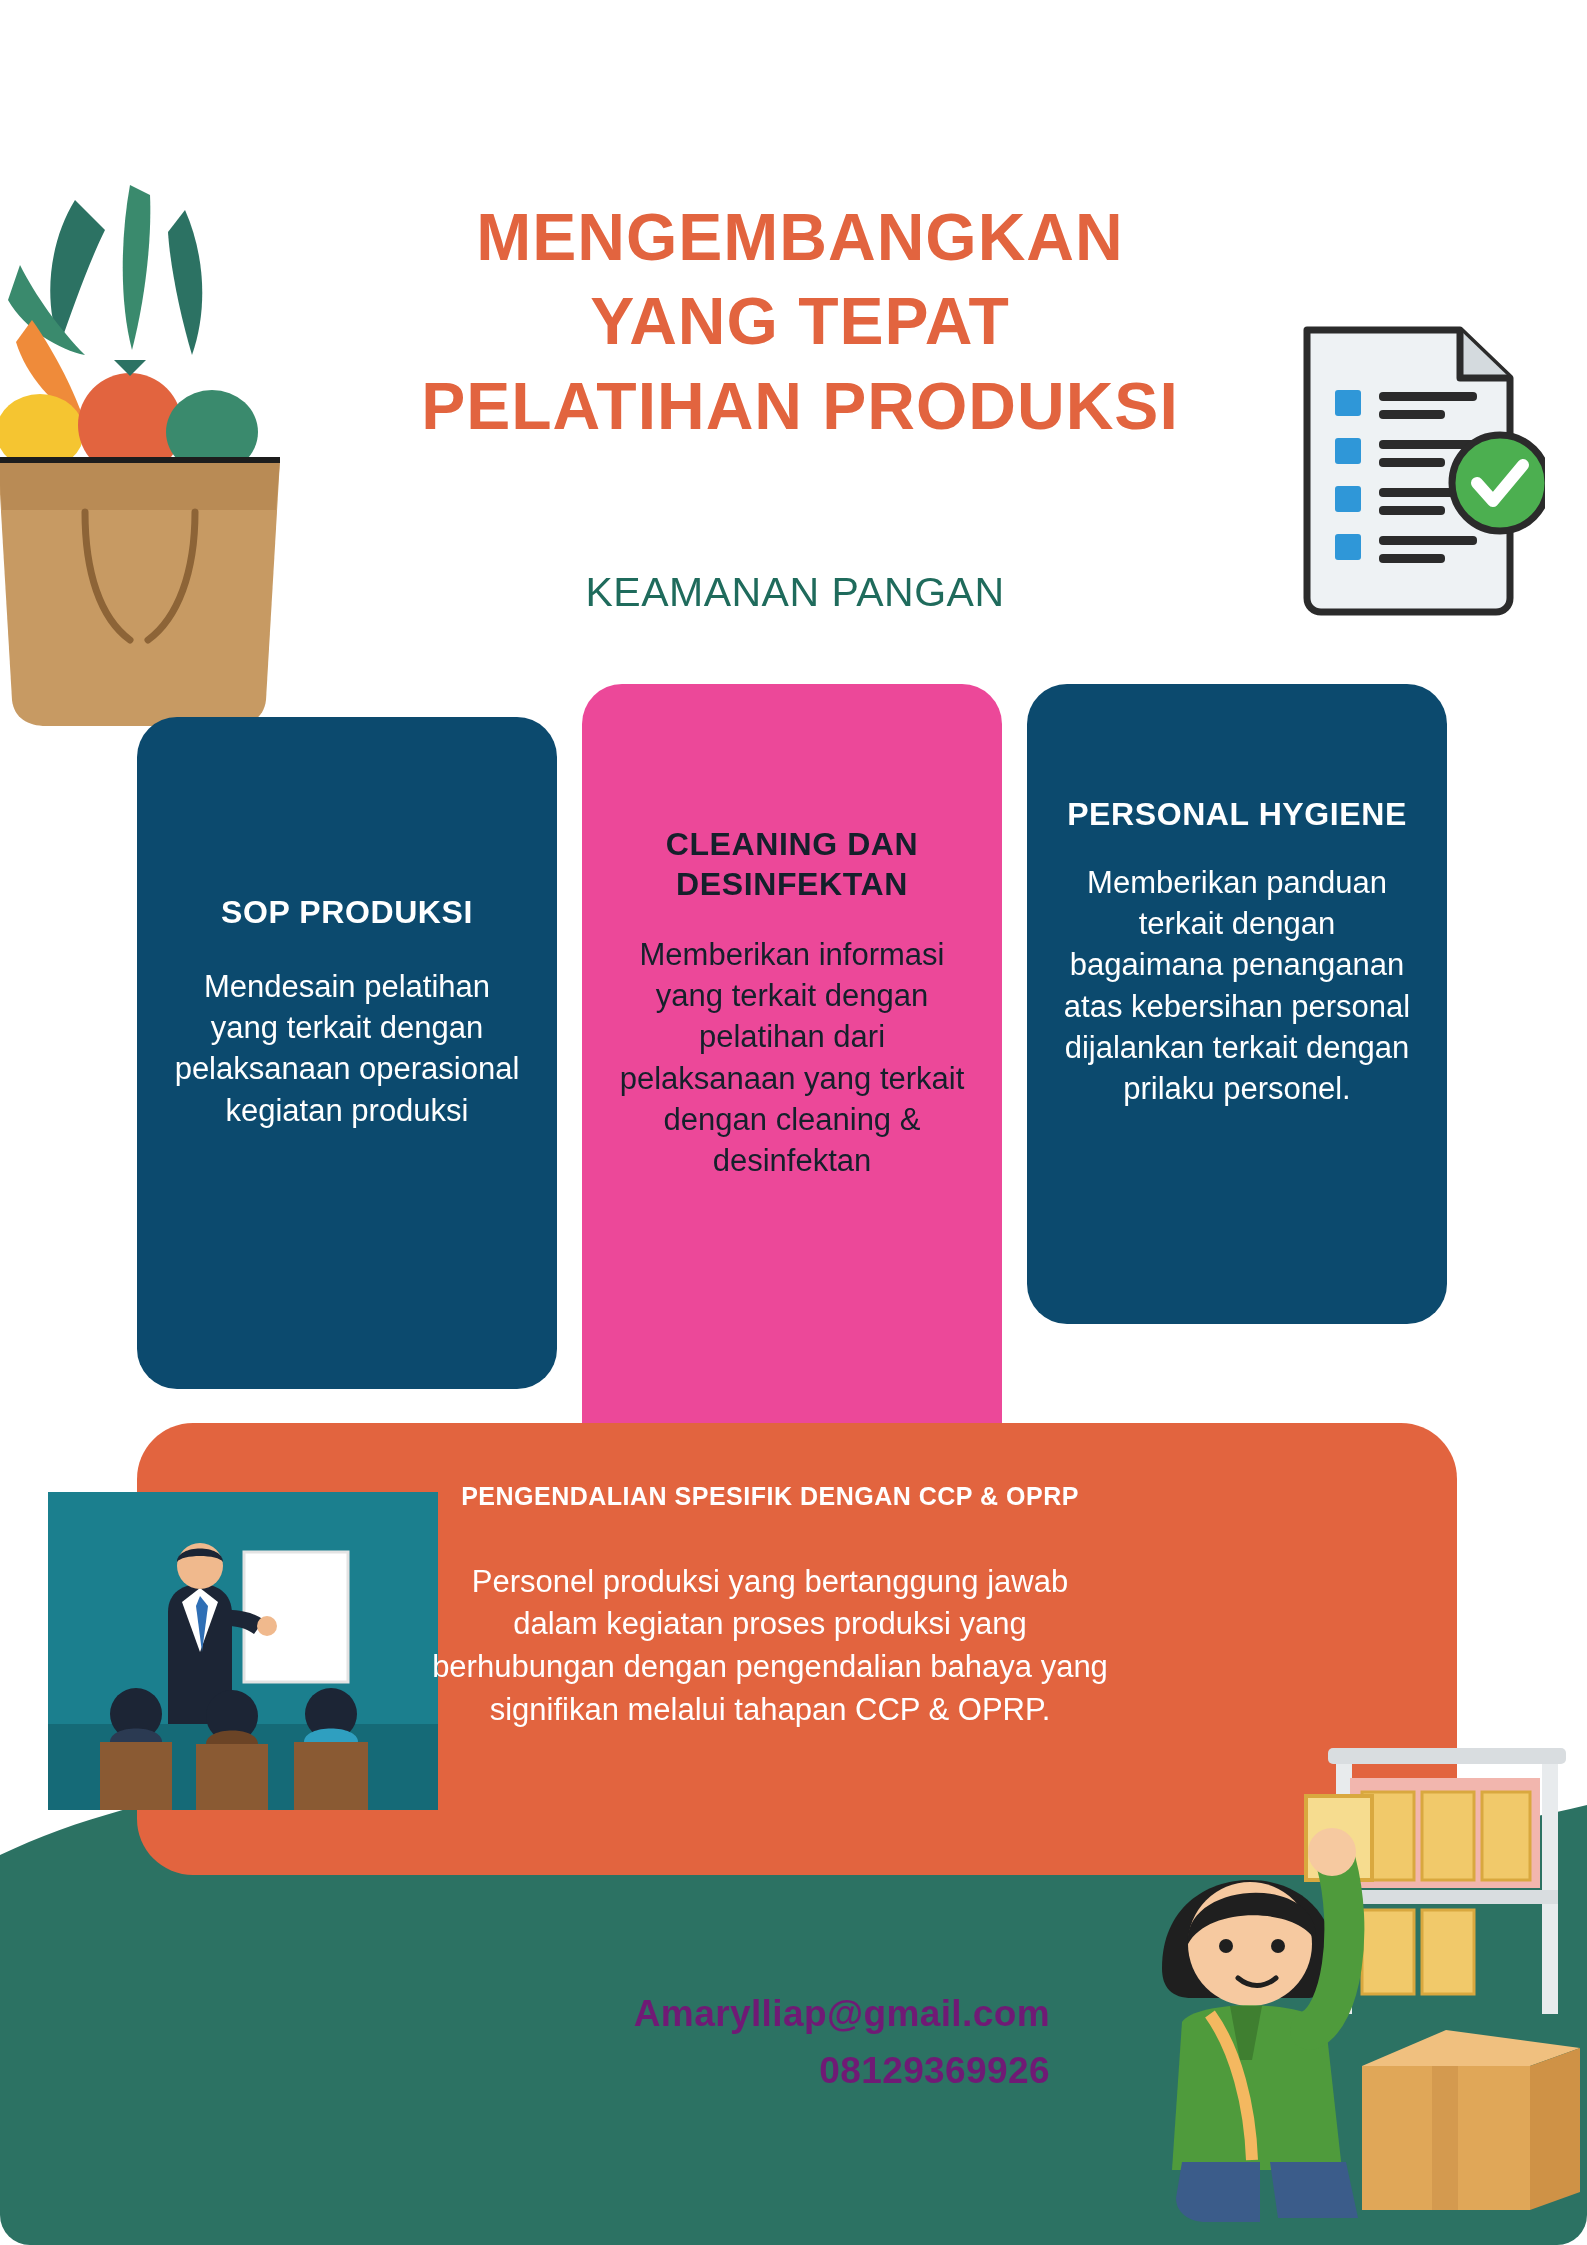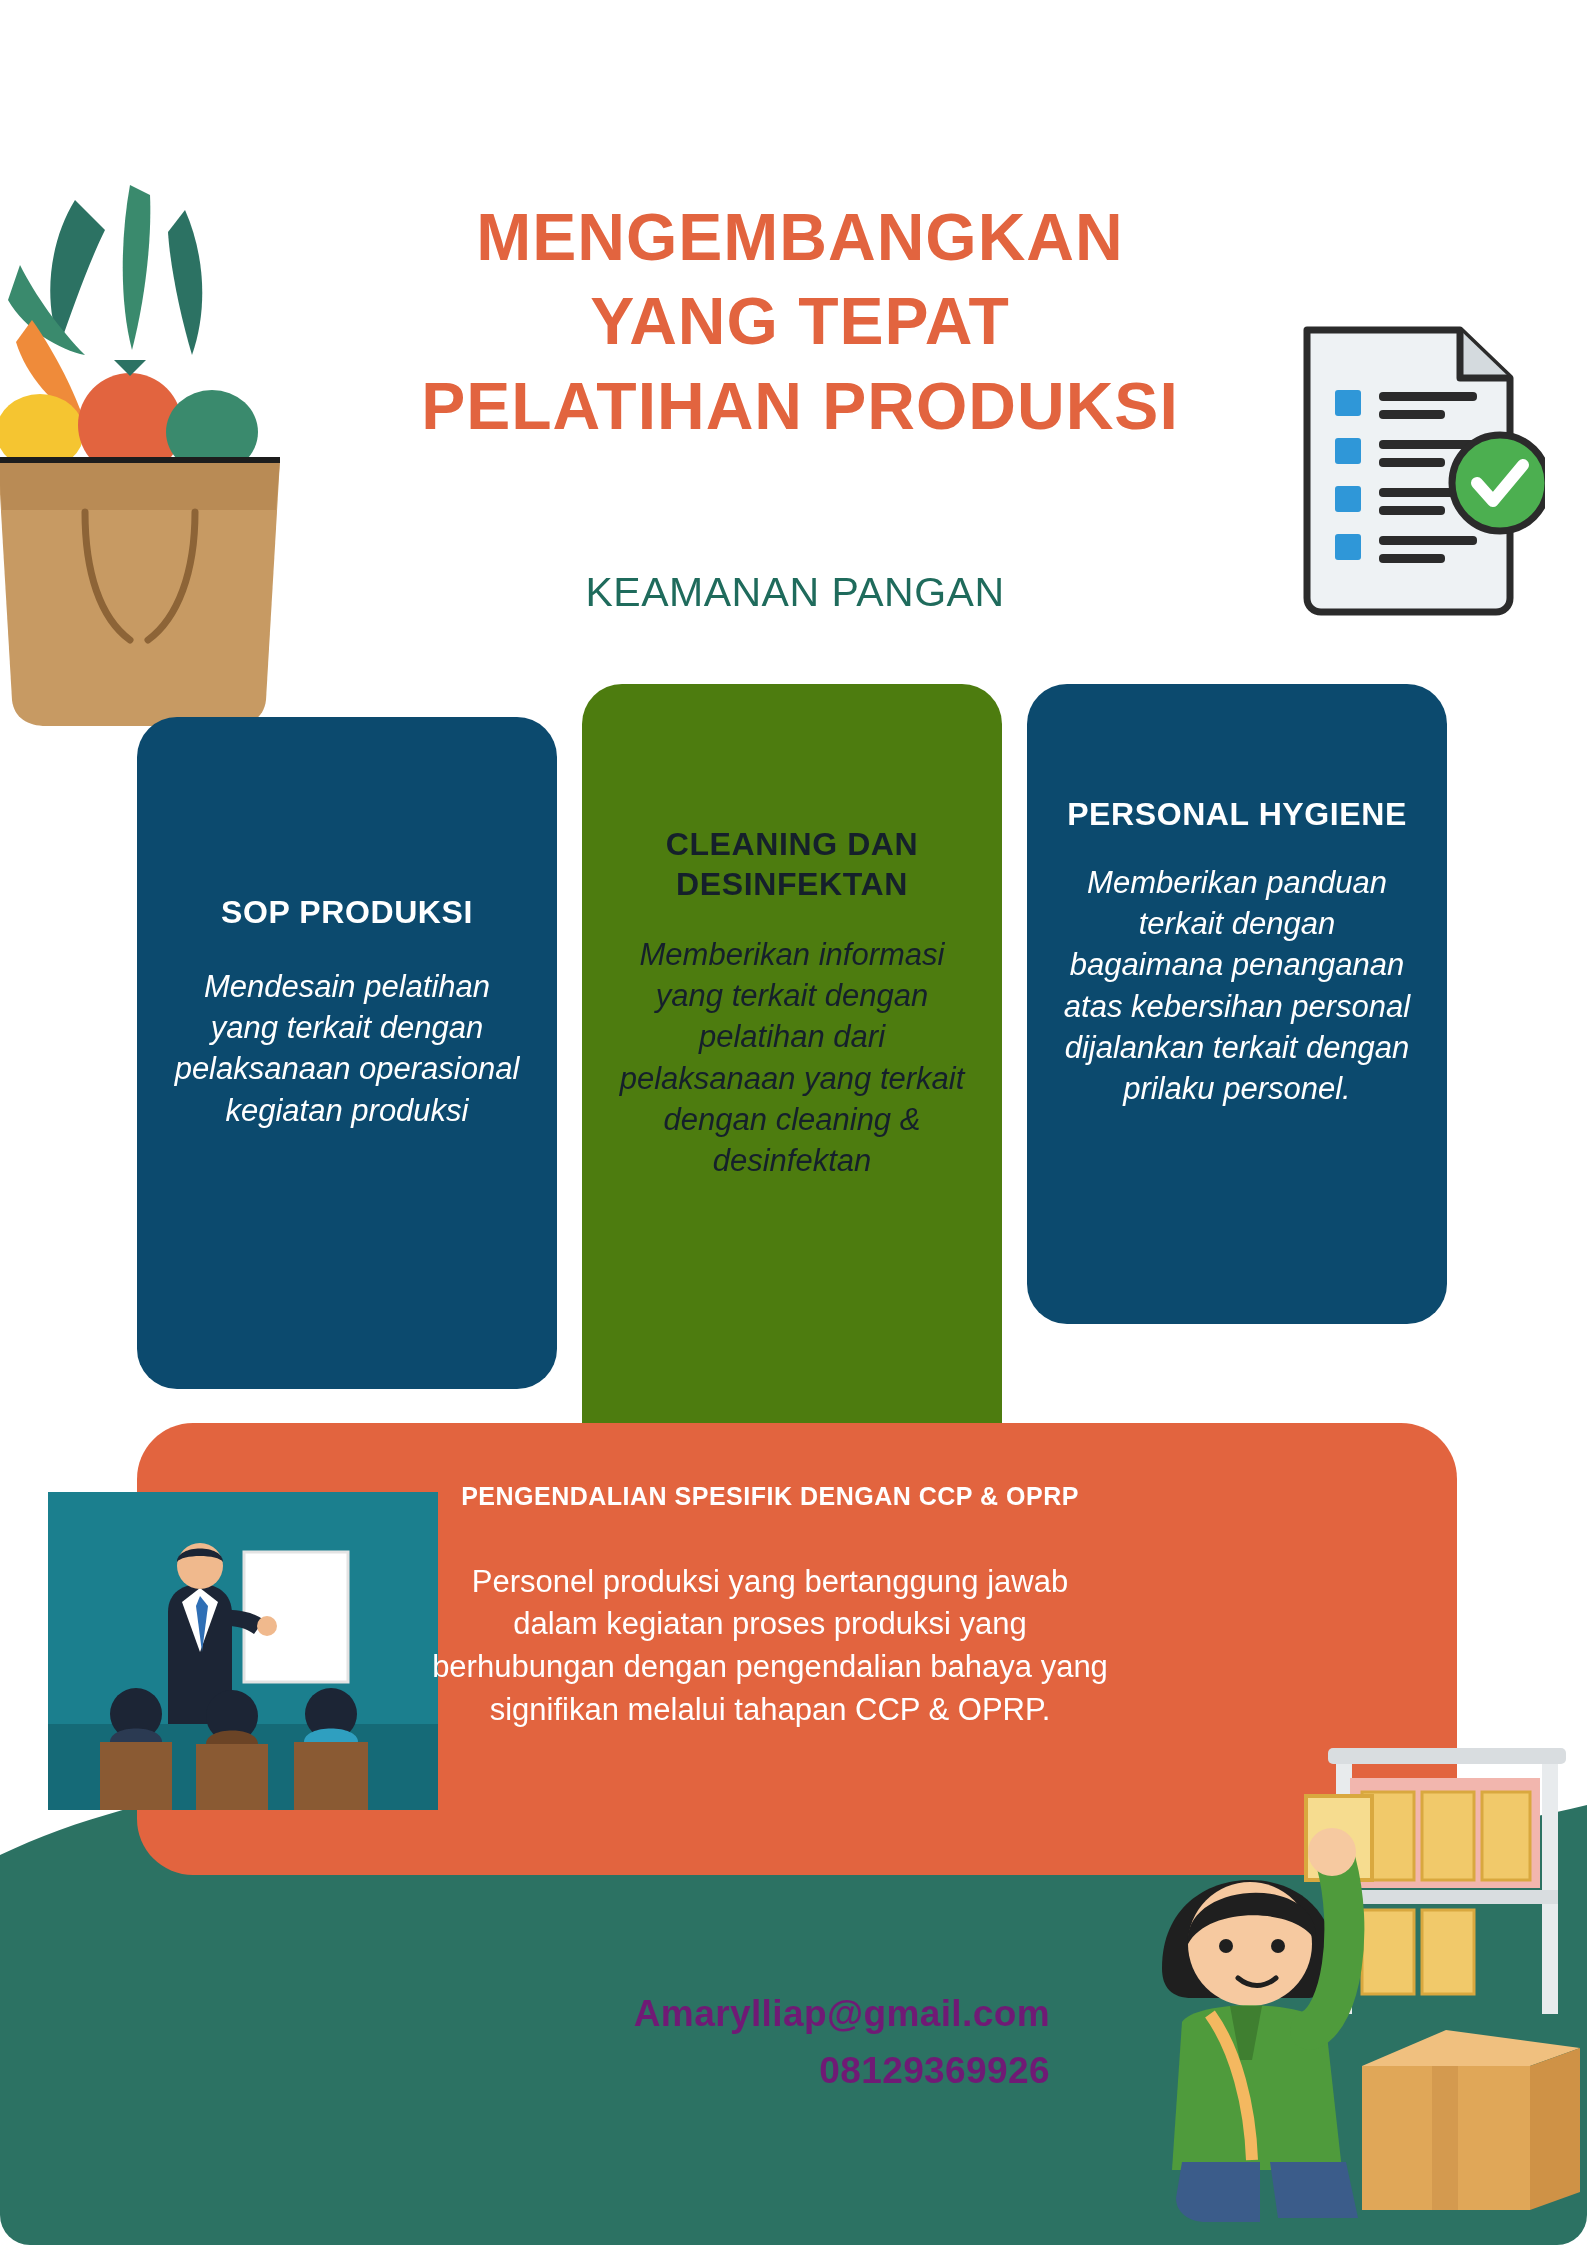--- a/index.html
+++ b/index.html
@@ -60,38 +60,37 @@
   .card {
     position: absolute;
     top: 0;
     width: 420px;
     border-radius: 40px;
     padding: 0 32px;
     color: #ffffff;
     text-align: center;
   }
   .card.c1 { left: 0px;   background: #0c4a6e; height: 672px; margin-top: 33px; }
-  .card.c2 { left: 445px; background: #4d7c0f; height: 836px; color: #15202b; }
+  .card.c2 { left: 445px; background: #ec4899; height: 836px; color: #15202b; }
   .card.c3 { left: 890px; background: #0c4a6e; height: 640px; }
 
   .card-title {
     font-size: 32px;
     font-weight: bold;
     line-height: 1.25;
     letter-spacing: 0.6px;
   }
   .c1 .card-title { margin-top: 175px; }
   .c2 .card-title { margin-top: 140px; }
   .c3 .card-title { margin-top: 110px; }
 
   .card-body {
     font-size: 31px;
     line-height: 1.33;
     margin-top: 34px;
-    font-style: italic;
   }
   .c2 .card-body { margin-top: 30px; }
   .c3 .card-body { margin-top: 28px; }
 
   
   .banner {
     position: absolute;
     left: 137px;
     top: 1423px;
     width: 1320px;

